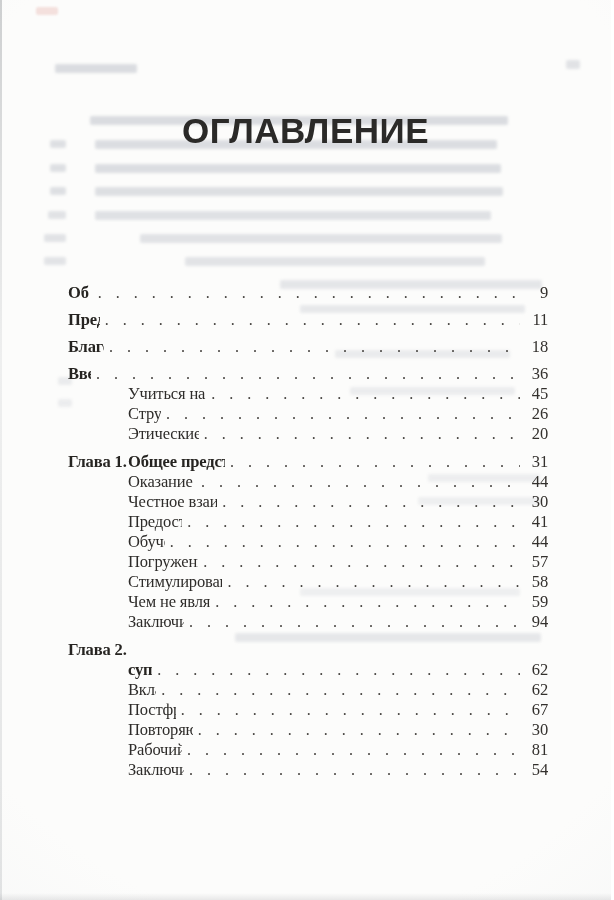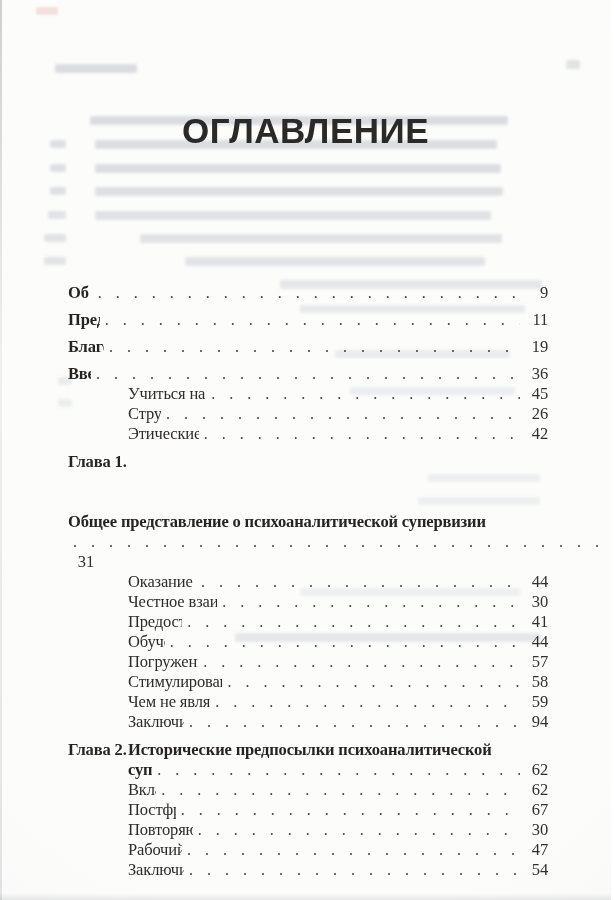--- a/index.html
+++ b/index.html
@@ -138,43 +138,43 @@
         <span class="pagenum">9</span>
       </div>
       <div class="row lvl0 bold" style="margin-top: 7px;">
         <span class="label">Предисловие</span>
         <span class="dots"> . . . . . . . . . . . . . . . . . . . . . . . . . . . . . . . . . . . . . . . . . . . . . . . . . . . . . . . . . . . . . . . . . . . . . .</span>
         <span class="pagenum">11</span>
       </div>
       <div class="row lvl0 bold" style="margin-top: 7px;">
         <span class="label">Благодарности</span>
         <span class="dots"> . . . . . . . . . . . . . . . . . . . . . . . . . . . . . . . . . . . . . . . . . . . . . . . . . . . . . . . . . . . . . . . . . . . . . .</span>
-        <span class="pagenum">19</span>
+        <span class="pagenum">18</span>
       </div>
       <div class="row lvl0 bold" style="margin-top: 7px;">
         <span class="label">Введение</span>
         <span class="dots"> . . . . . . . . . . . . . . . . . . . . . . . . . . . . . . . . . . . . . . . . . . . . . . . . . . . . . . . . . . . . . . . . . . . . . .</span>
         <span class="pagenum">36</span>
       </div>
       <div class="row lvl1" style="margin-top: 0px;">
         <span class="label">Учиться на прошлых достижениях и ошибках</span>
         <span class="dots"> . . . . . . . . . . . . . . . . . . . . . . . . . . . . . . . . . . . . . . . . . . . . . . . . . . . . . . . . . . . . . . . . . . . . . .</span>
         <span class="pagenum">45</span>
       </div>
       <div class="row lvl1" style="margin-top: 0px;">
         <span class="label">Структура книги</span>
         <span class="dots"> . . . . . . . . . . . . . . . . . . . . . . . . . . . . . . . . . . . . . . . . . . . . . . . . . . . . . . . . . . . . . . . . . . . . . .</span>
         <span class="pagenum">26</span>
       </div>
       <div class="row lvl1" style="margin-top: 0px;">
         <span class="label">Этические соображения и терминология</span>
         <span class="dots"> . . . . . . . . . . . . . . . . . . . . . . . . . . . . . . . . . . . . . . . . . . . . . . . . . . . . . . . . . . . . . . . . . . . . . .</span>
-        <span class="pagenum">42</span>
-      </div>
-      <div class="row lvl0 bold chapter" style="margin-top: 8px; flex-direction: column;">
+        <span class="pagenum">20</span>
+      </div>
+      <div class="row lvl0 bold chapter" style="margin-top: 8px;">
         <span class="prefix">Глава 1.</span>
         <span class="label">Общее представление о психоаналитической супервизии</span>
         <span class="dots"> . . . . . . . . . . . . . . . . . . . . . . . . . . . . . . . . . . . . . . . . . . . . . . . . . . . . . . . . . . . . . . . . . . . . . .</span>
         <span class="pagenum">31</span>
       </div>
       <div class="row lvl1" style="margin-top: 0px;">
         <span class="label">Оказание психологической поддержки</span>
         <span class="dots"> . . . . . . . . . . . . . . . . . . . . . . . . . . . . . . . . . . . . . . . . . . . . . . . . . . . . . . . . . . . . . . . . . . . . . .</span>
         <span class="pagenum">44</span>
       </div>
@@ -208,21 +208,20 @@
         <span class="dots"> . . . . . . . . . . . . . . . . . . . . . . . . . . . . . . . . . . . . . . . . . . . . . . . . . . . . . . . . . . . . . . . . . . . . . .</span>
         <span class="pagenum">59</span>
       </div>
       <div class="row lvl1" style="margin-top: 0px;">
         <span class="label">Заключительные комментарии</span>
         <span class="dots"> . . . . . . . . . . . . . . . . . . . . . . . . . . . . . . . . . . . . . . . . . . . . . . . . . . . . . . . . . . . . . . . . . . . . . .</span>
         <span class="pagenum">94</span>
       </div>
       <div class="row lvl0 bold chapter" style="margin-top: 8px;">
         <span class="prefix">Глава 2.</span>
-        <span class="label">Исторические предпосылки психоаналитической</span>
       </div>
       <div class="row lvl0 bold chapter" style="margin-top: 0px;">
         <span class="prefix"></span>
         <span class="label">супервизии</span>
         <span class="dots"> . . . . . . . . . . . . . . . . . . . . . . . . . . . . . . . . . . . . . . . . . . . . . . . . . . . . . . . . . . . . . . . . . . . . . .</span>
         <span class="pagenum">62</span>
       </div>
       <div class="row lvl1" style="margin-top: 0px;">
         <span class="label">Вклад Фрейда</span>
         <span class="dots"> . . . . . . . . . . . . . . . . . . . . . . . . . . . . . . . . . . . . . . . . . . . . . . . . . . . . . . . . . . . . . . . . . . . . . .</span>
@@ -234,21 +233,21 @@
         <span class="pagenum">67</span>
       </div>
       <div class="row lvl1" style="margin-top: 0px;">
         <span class="label">Повторяющиеся темы и напряжение</span>
         <span class="dots"> . . . . . . . . . . . . . . . . . . . . . . . . . . . . . . . . . . . . . . . . . . . . . . . . . . . . . . . . . . . . . . . . . . . . . .</span>
         <span class="pagenum">30</span>
       </div>
       <div class="row lvl1" style="margin-top: 0px;">
         <span class="label">Рабочий альянс в супервизии</span>
         <span class="dots"> . . . . . . . . . . . . . . . . . . . . . . . . . . . . . . . . . . . . . . . . . . . . . . . . . . . . . . . . . . . . . . . . . . . . . .</span>
-        <span class="pagenum">47</span>
+        <span class="pagenum">81</span>
       </div>
       <div class="row lvl1" style="margin-top: 0px;">
         <span class="label">Заключительные комментарии</span>
         <span class="dots"> . . . . . . . . . . . . . . . . . . . . . . . . . . . . . . . . . . . . . . . . . . . . . . . . . . . . . . . . . . . . . . . . . . . . . .</span>
         <span class="pagenum">54</span>
       </div>
     </div>
 
 </div>
 

